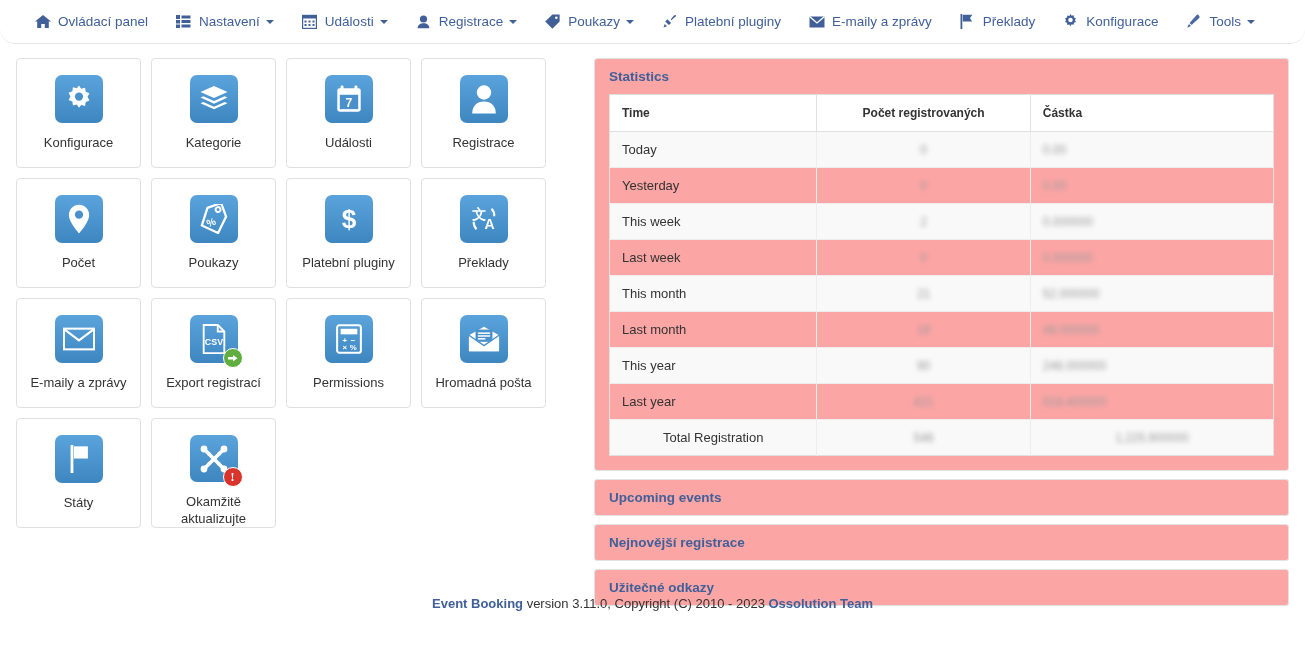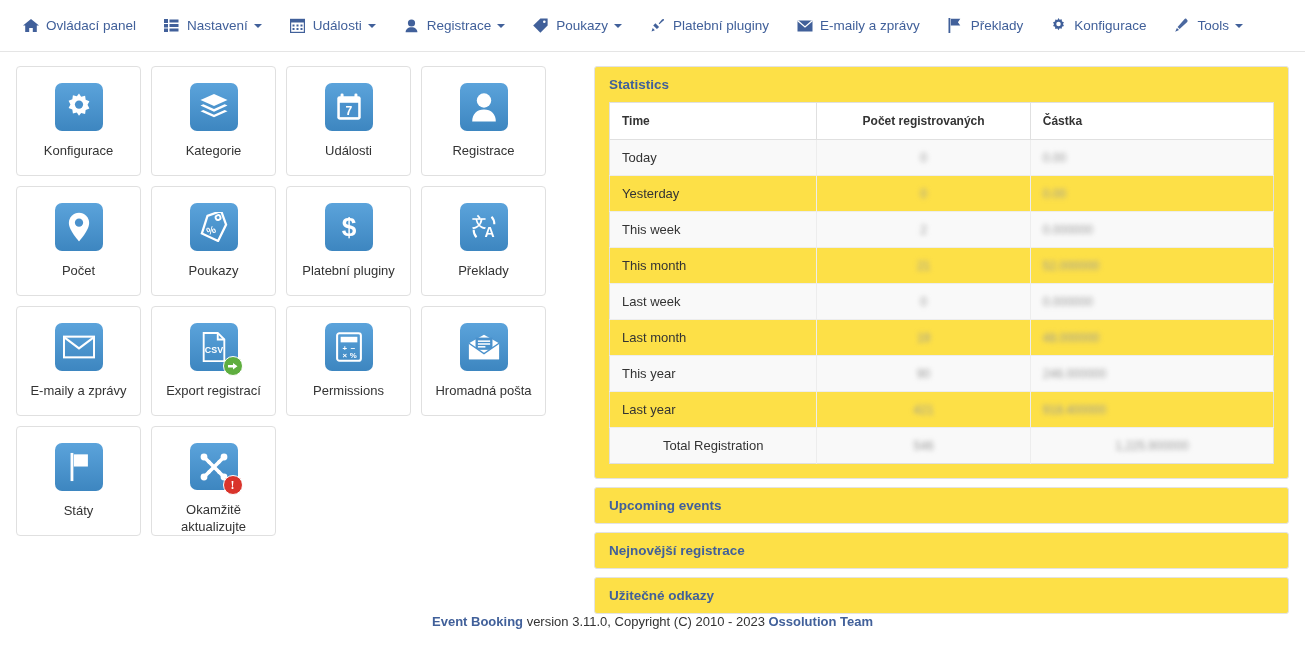--- a/index.html
+++ b/index.html
@@ -7,27 +7,28 @@
     width:1305px;height:645px;
     background:#fff;
     font-family:"Liberation Sans",sans-serif;
     font-size:13px;
     color:#333;
     overflow:hidden;
   }
 
   
   .navbar{
-    height:52px;
+    height:44px;
     border-bottom:1px solid #e5e5e5;
     display:flex;
     align-items:center;
-    padding-left:22px;
+    padding-left:34px;
     box-sizing:border-box;
     background:#fff;
+    border-radius:15px;
   }
   .nav-item{
     display:flex;
     align-items:center;
     color:#41609a;
     font-size:13.5px;
     margin-right:27px;
     white-space:nowrap;
     cursor:pointer;
   }
@@ -108,21 +109,21 @@
     border:1.5px solid #fff;
     display:flex;align-items:center;justify-content:center;
     color:#fff;font-size:12px;font-weight:bold;line-height:1;
     font-family:"Liberation Serif",serif;
   }
 
   
   .panel{
     border:1px solid #e3e3e3;
     border-radius:3px;
-    background:#fde047;
+    background:#fca5a5;
     margin-bottom:8px;
   }
   .panel-head{
     padding:10px 14px;
     color:#41609a;
     font-size:13.5px;
     font-weight:bold;
     cursor:pointer;
   }
   .panel-body{padding:0 14px 14px 14px;}
@@ -165,21 +166,21 @@
     filter:blur(2.6px);
     -webkit-filter:blur(2.6px);
     font-size:12px;
     user-select:none;
   }
 
   
   .footer{
     position:absolute;
     left:0;right:0;
-    top:614px;
+    top:596px;
     text-align:center;
     font-size:13px;
     color:#333;
   }
   .footer a{color:#41609a;font-weight:bold;text-decoration:none;}
   .footer .plain{color:#333;font-weight:normal;}
 </style>
 </head>
 <body>
 
@@ -512,30 +513,30 @@
               <td>Yesterday</td>
               <td class="c-count"><span class="redacted">0</span></td>
               <td><span class="redacted">0.00</span></td>
             </tr>
             <tr>
               <td>This week</td>
               <td class="c-count"><span class="redacted">2</span></td>
               <td><span class="redacted">0.000000</span></td>
             </tr>
             <tr>
+              <td>Last week</td>
+              <td class="c-count"><span class="redacted">0</span></td>
+              <td><span class="redacted">0.000000</span></td>
+            </tr>
+            <tr>
               <td>This month</td>
               <td class="c-count"><span class="redacted">21</span></td>
               <td><span class="redacted">52.000000</span></td>
             </tr>
             <tr>
-              <td>Last week</td>
-              <td class="c-count"><span class="redacted">0</span></td>
-              <td><span class="redacted">0.000000</span></td>
-            </tr>
-            <tr>
               <td>Last month</td>
               <td class="c-count"><span class="redacted">19</span></td>
               <td><span class="redacted">48.000000</span></td>
             </tr>
             <tr>
               <td>This year</td>
               <td class="c-count"><span class="redacted">90</span></td>
               <td><span class="redacted">246.000000</span></td>
             </tr>
             <tr>

